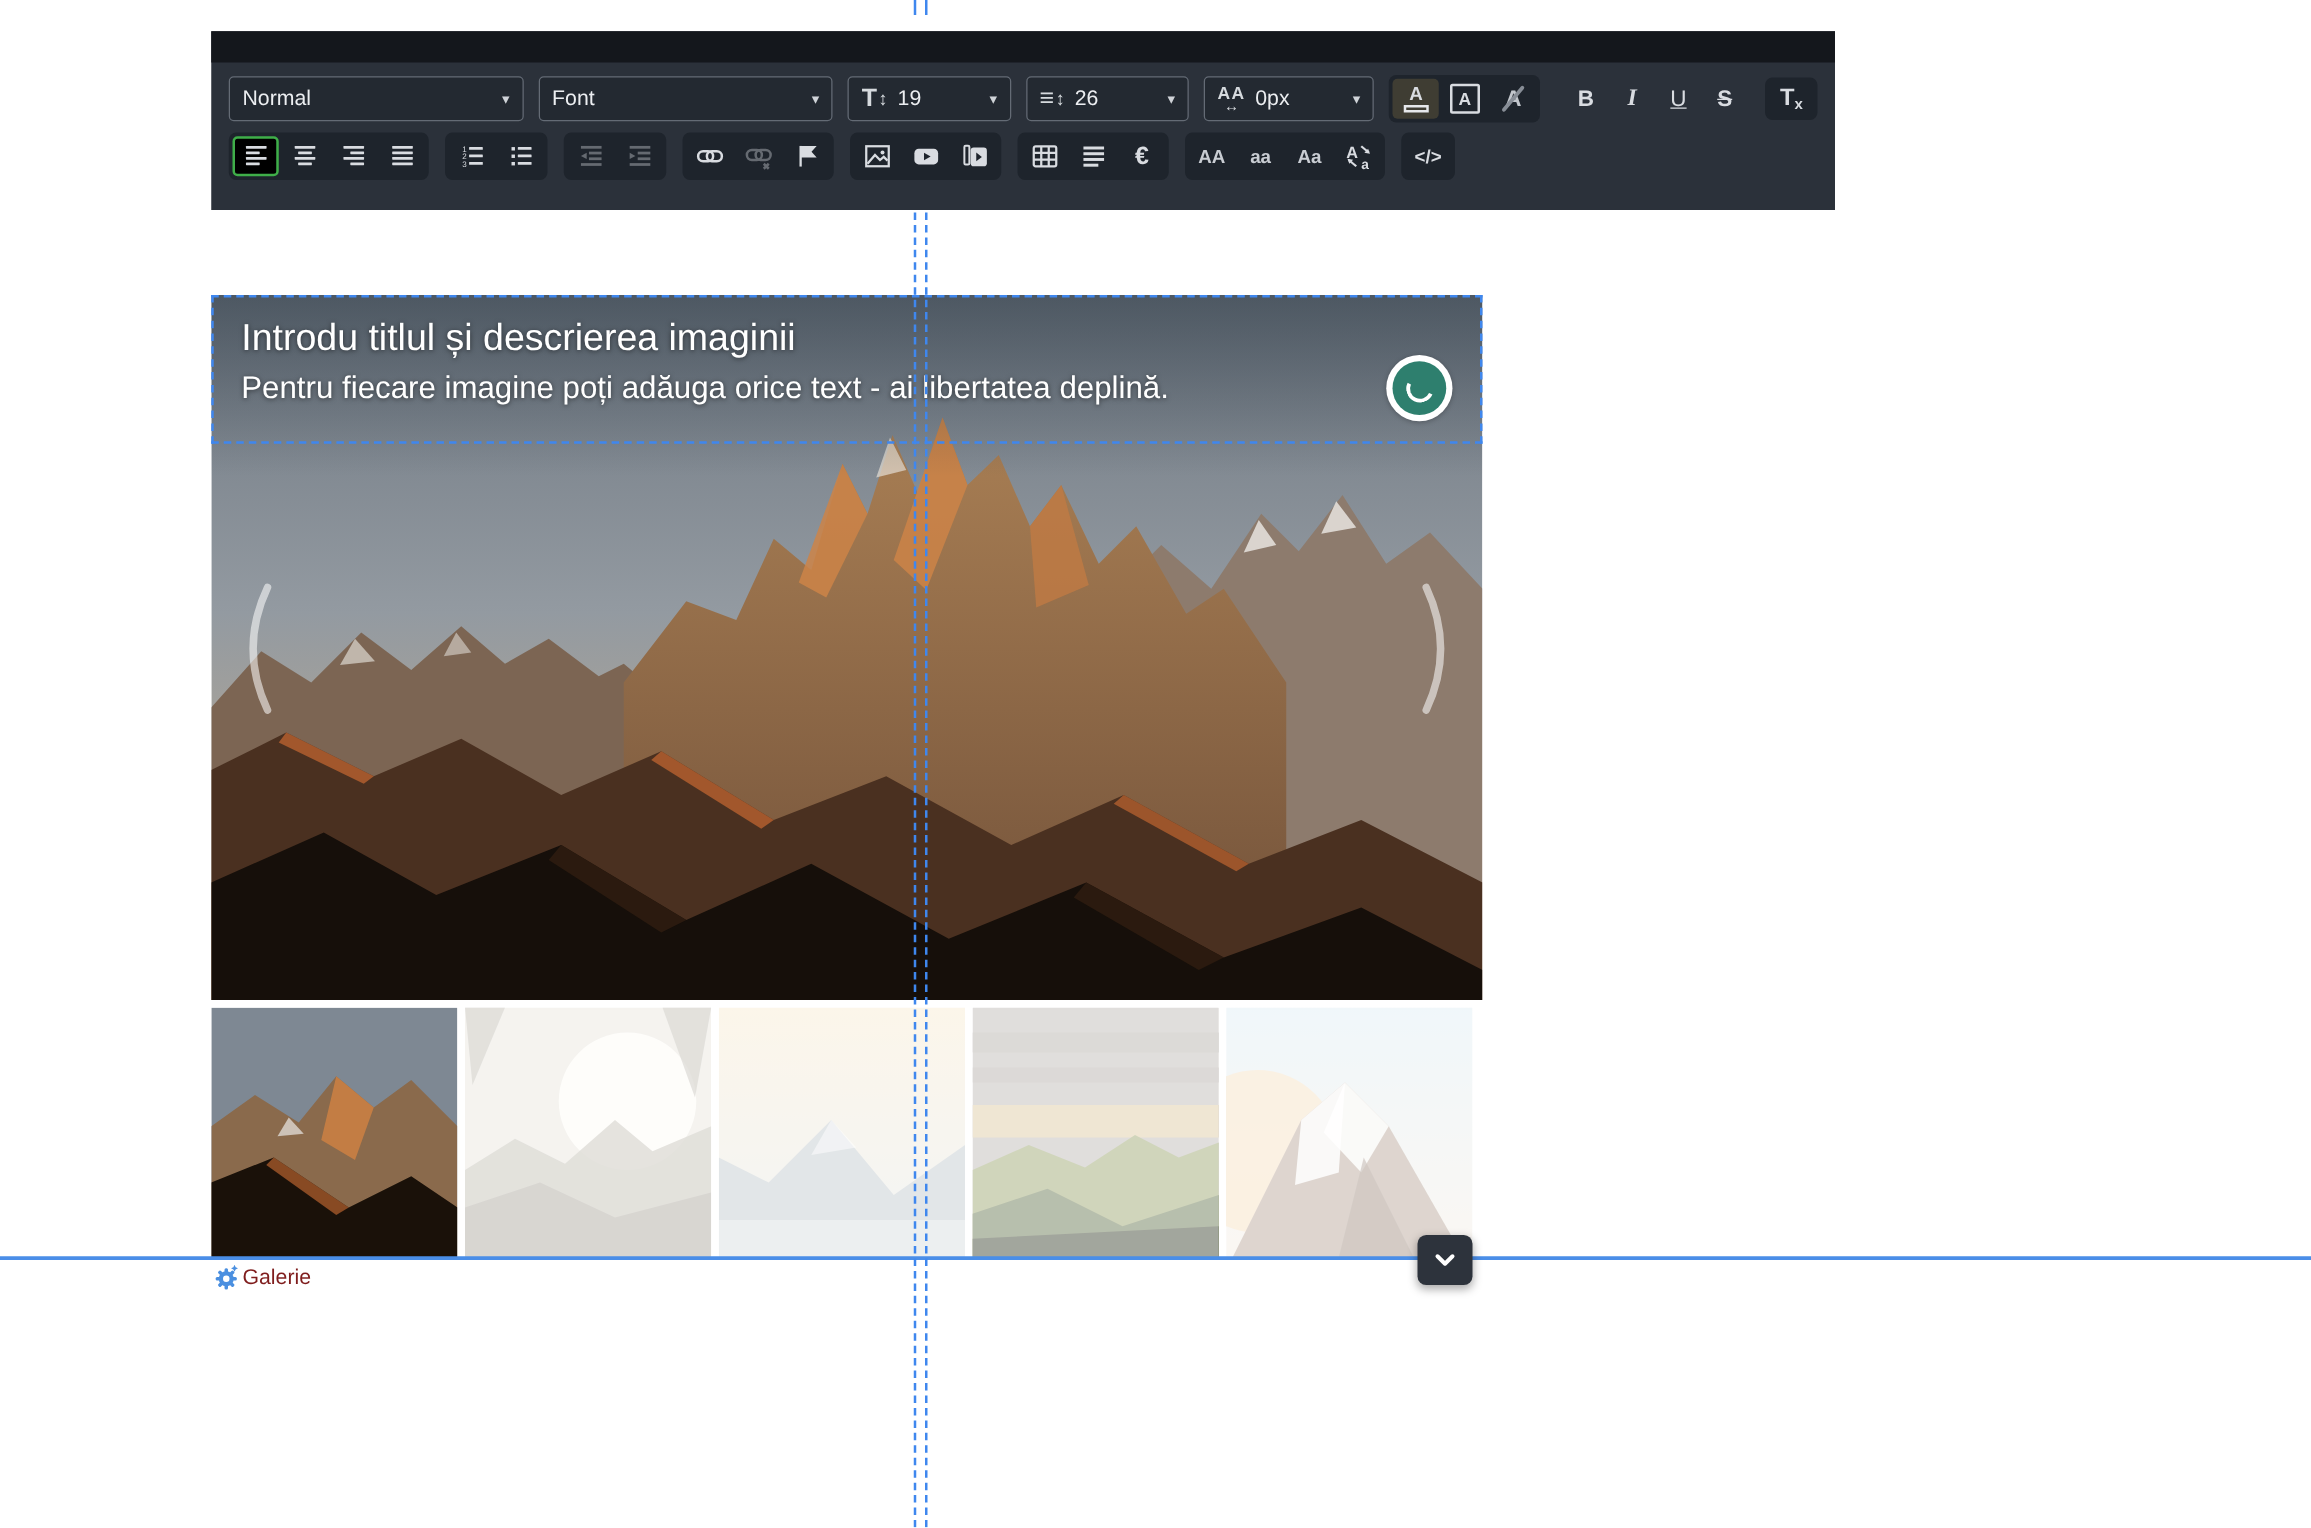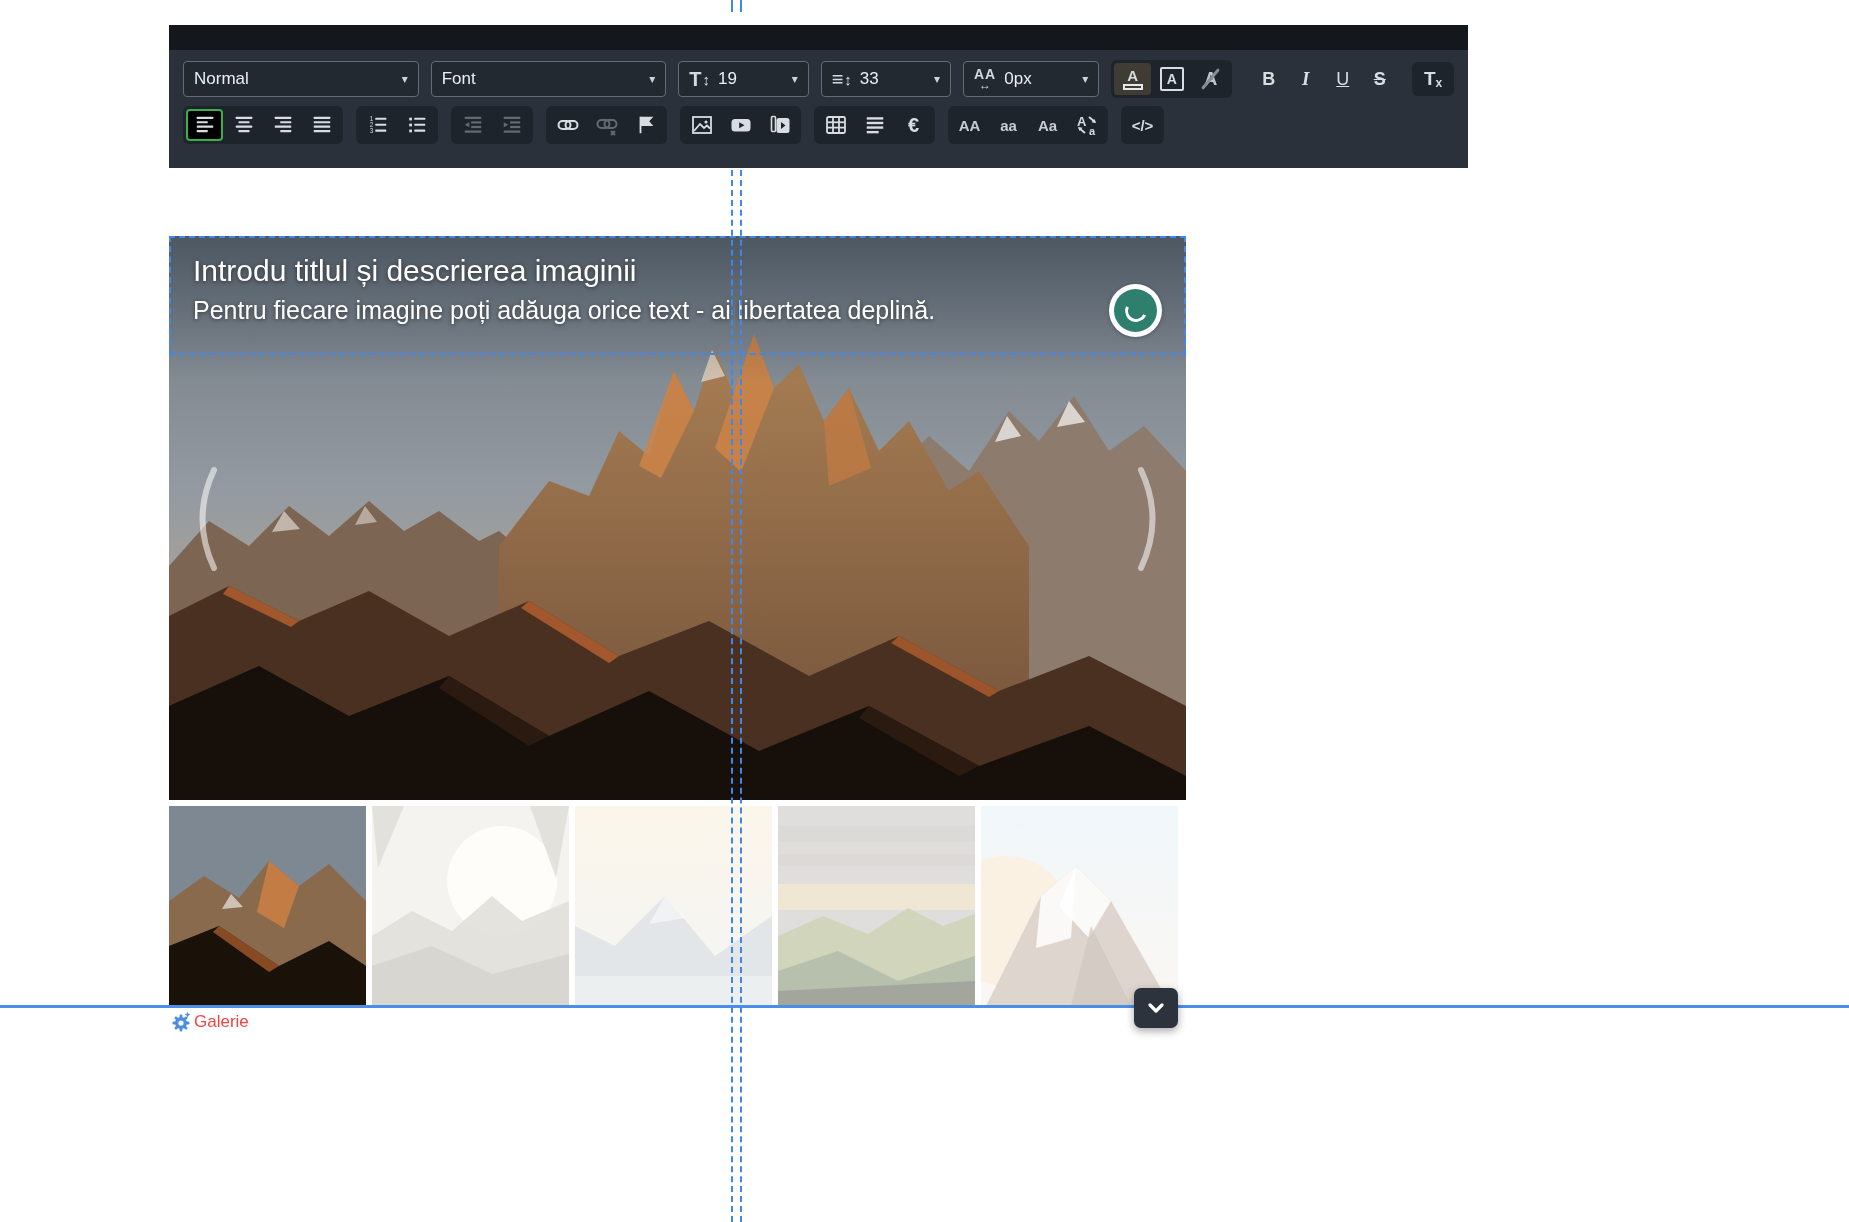--- a/index.html
+++ b/index.html
@@ -82,21 +82,21 @@
   .thumbs { position:absolute; left:169px; top:806px; display:flex; gap:6px; z-index:10; }
   .thumb { position:relative; width:197px; height:200px; overflow:hidden; }
   .thumb svg { display:block; }
   .thumb.faded::after { content:""; position:absolute; inset:0; background:rgba(255,255,255,.58); }
 
   .chevron-btn { position:absolute; left:1134px; top:988px; width:44px; height:40px; background:#2d333c;
                  border-radius:7px; z-index:40; display:flex; align-items:center; justify-content:center;
                  box-shadow:0 3px 8px rgba(0,0,0,.35); border:none; cursor:pointer; }
 
   .gallery-label { position:absolute; left:171px; top:1011px; z-index:25; display:flex; align-items:center;
-                   gap:3px; color:#ef4444; font-size:17px; cursor:pointer; }
+                   gap:3px; color:#7f1d1d; font-size:17px; cursor:pointer; }
 </style>
 </head>
 <body>
 
 <div class="stage">
 
   <div class="vguide top"></div>
   <div class="vguide main"></div>
   <div class="hline"></div>
 
@@ -119,21 +119,21 @@
               <span class="updown">↕</span>
           </span>
           <span class="sel-val">19</span>
           <span class="caret"></span>
         </div>
         <div class="tb-select" style="width:131px">
           <span class="icon-part icon-lh">
             <span class="bars">≡</span>
               <span class="updown">↕</span>
           </span>
-          <span class="sel-val">33</span>
+          <span class="sel-val">26</span>
           <span class="caret"></span>
         </div>
         <div class="tb-select" style="width:137px">
           <span class="icon-part icon-ls">
             <span class="aa">AA</span>
               <span class="lr">↔</span>
           </span>
           <span class="sel-val">0px</span>
           <span class="caret"></span>
         </div>

